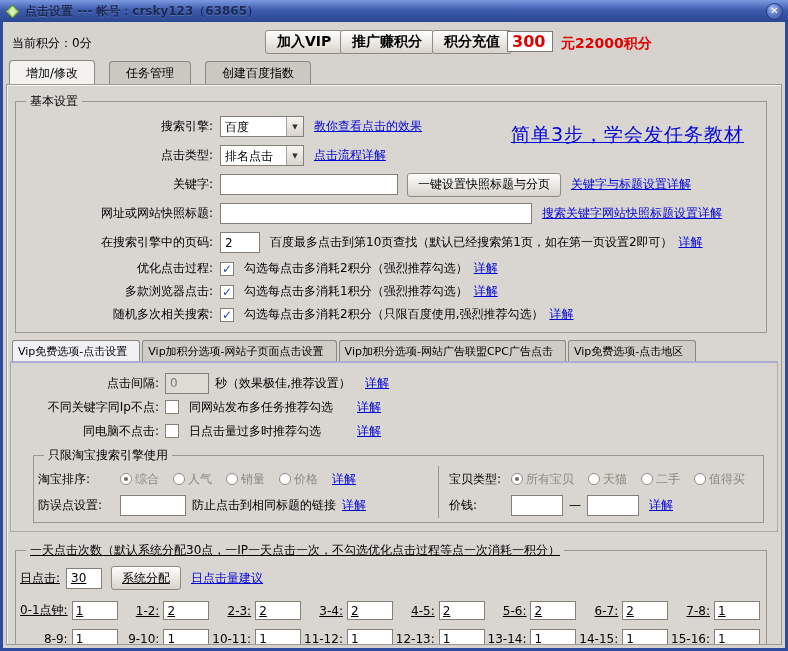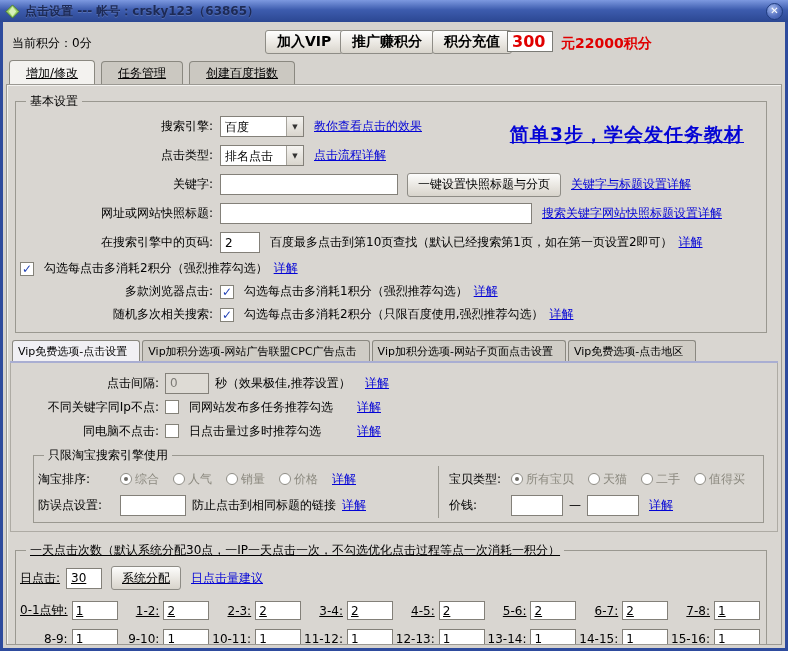--- a/index.html
+++ b/index.html
@@ -39,36 +39,36 @@
   .btn-recharge { left:429px; }
   .amount-input {
     position:absolute; left:504px; top:9px; width:46px; height:21px;
     border:1px solid #7b7b76; background:#fff; color:#e00000; font-weight:bold;
     font-size:16px; padding:1px 4px; font-family:"DejaVu Sans",sans-serif;
   }
   .rate-text { position:absolute; left:558px; top:13px; color:#e00000; font-weight:bold; font-size:14px; }
   
   .tabstrip { height:22px; padding-left:6px; display:flex; align-items:flex-end; }
   .tab {
-    padding:3px 16px 2px 16px; margin-right:6px; border:1px solid #8a8880; border-bottom:none;
-    border-radius:4px 4px 0 0; background:#cbc8c1; cursor:pointer; white-space:nowrap;text-decoration:underline;
+    padding:3px 16px 2px 16px; margin-right:14px; border:1px solid #8a8880; border-bottom:none;
+    border-radius:4px 4px 0 0; background:#cbc8c1; cursor:pointer; white-space:nowrap;
   }
   .tab.active { background:#f3f2ef; position:relative; top:0; padding-top:4px; }
   
   .main {
     position:relative; margin:0 3px; height:561px; background:#d9d6d1;
     border:1px solid #9b9993; box-shadow:inset 1px 1px 0 #f4f3f0; overflow:hidden; padding-top:2px;
   }
   fieldset { border:1px solid #9a9890; margin:0; padding:2px 4px 6px 4px; }
   legend { padding:0 4px; margin-left:6px; }
   .fs-basic { position:relative; margin:6px 14px 0 8px; }
   .frow { display:flex; align-items:center; min-height:29px; }
   .frow-cb { min-height:23px; }
   .flabel { width:200px; text-align:right; padding-right:7px; white-space:nowrap; flex:0 0 auto; }
-  .tutorial-link { position:absolute; right:22px; top:12px; font-size:19px; font-weight:bold; letter-spacing:1px; }
+  .tutorial-link { position:absolute; right:22px; top:12px; font-size:19px; font-weight:normal; letter-spacing:1px; }
   
   .select { display:flex; width:84px; height:21px; border:1px solid #838079; background:#fff; cursor:pointer; flex:0 0 auto; }
   .select .sel-text { flex:1; padding:2px 4px; overflow:hidden; white-space:nowrap; }
   .select .sel-arrow {
     width:17px; background:linear-gradient(#f5f4f1,#d9d5cd); border-left:1px solid #a6a39c;
     display:flex; align-items:center; justify-content:center; font-size:7px; color:#333;
   }
   .txt { height:21px; border:1px solid #838079; background:#fff; padding:1px 4px; font-size:12px; font-family:"DejaVu Sans",sans-serif; }
   .txt-keyword { width:178px; }
   .txt-url { width:312px; }
@@ -195,20 +195,21 @@
         </div>
 
         <div class="frow">
           <span class="flabel">在搜索引擎中的页码:</span>
           <input class="txt txt-page" value="2" style="">
           <span class="gap-l">百度最多点击到第10页查找（默认已经搜索第1页，如在第一页设置2即可）</span>
           <a class="gap-s">详解</a>
         </div>
 
         <div class="frow frow-cb">
+          <span class="flabel">优化点击过程:</span>
           <span class="cb">✓</span>
           <span class="gap-l">勾选每点击多消耗2积分（强烈推荐勾选）</span>
           <a class="gap-s">详解</a>
         </div>
 
         <div class="frow frow-cb">
           <span class="flabel">多款浏览器点击:</span>
           <span class="cb">✓</span>
           <span class="gap-l">勾选每点击多消耗1积分（强烈推荐勾选）</span>
           <a class="gap-s">详解</a>
@@ -217,22 +218,22 @@
         <div class="frow frow-cb">
           <span class="flabel">随机多次相关搜索:</span>
           <span class="cb">✓</span>
           <span class="gap-l">勾选每点击多消耗2积分（只限百度使用,强烈推荐勾选）</span>
           <a class="gap-s">详解</a>
         </div>
       </fieldset>
 
       <div class="viptabs">
         <div class="viptab active">Vip免费选项-点击设置</div>
+        <div class="viptab">Vip加积分选项-网站子页面点击设置</div>
         <div class="viptab">Vip加积分选项-网站广告联盟CPC广告点击</div>
-        <div class="viptab">Vip加积分选项-网站子页面点击设置</div>
         <div class="viptab">Vip免费选项-点击地区</div>
       </div>
 
       <div class="vippanel">
         <div class="vrow">
           <span class="vlabel">点击间隔:</span>
           <input class="txt txt-interval" value="0" style="">
           <span class="hint1 gap-s">秒（效果极佳,推荐设置）</span>
           <a>详解</a>
         </div>

